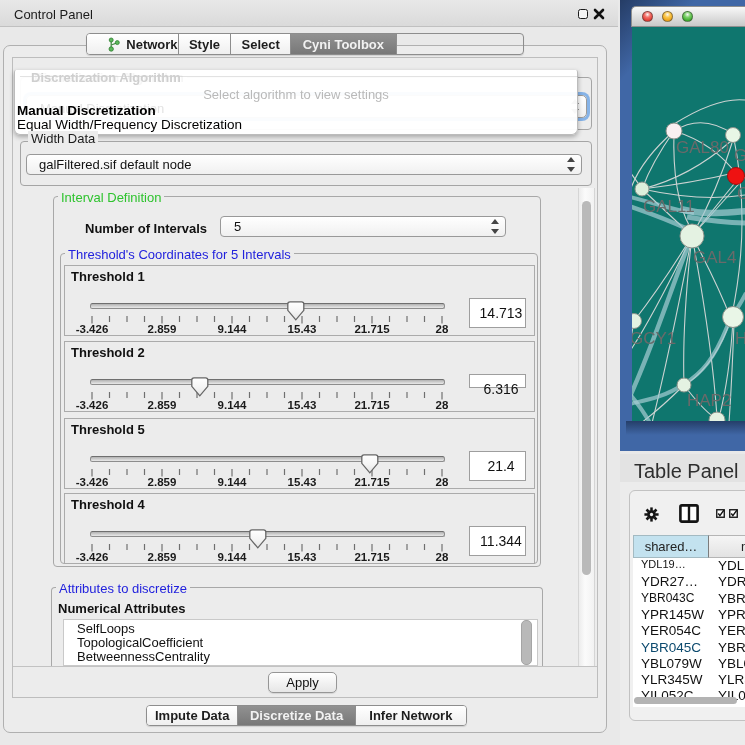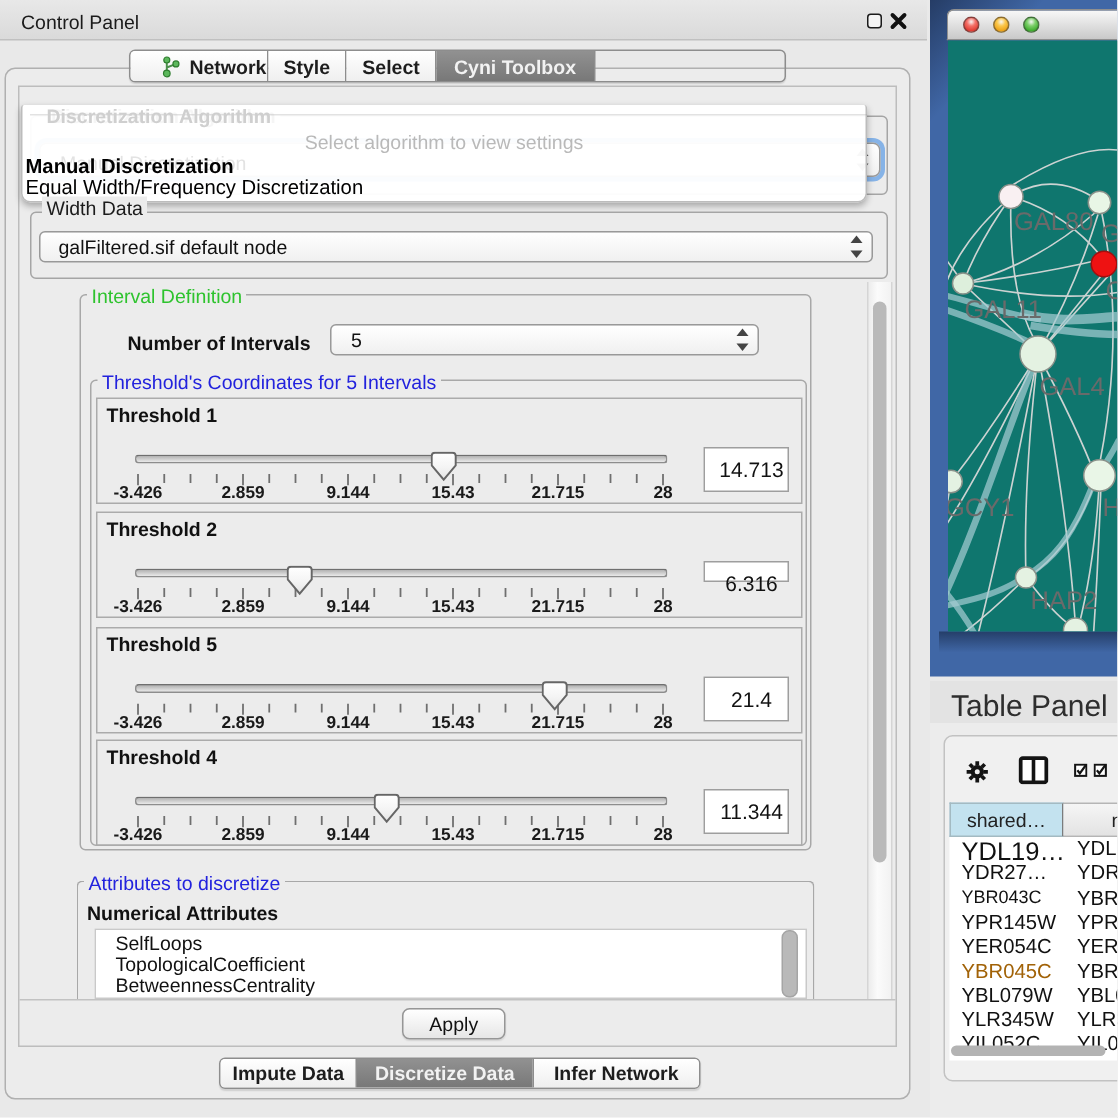--- a/index.html
+++ b/index.html
@@ -336,31 +336,31 @@
       <rect x="1" y="1" width="10" height="10" fill="#fff" stroke="#141414" stroke-width="1.8"></rect>
       <path d="M3,6 L5.2,8.8 L10.5,1.5" stroke="#141414" stroke-width="2" fill="none"></path>
     </svg>
 <svg class="abs" style="left:729px;top:509px;" width="9" height="9" viewBox="0 0 12 12">
       <rect x="1" y="1" width="10" height="10" fill="#fff" stroke="#141414" stroke-width="1.8"></rect>
       <path d="M3,6 L5.2,8.8 L10.5,1.5" stroke="#141414" stroke-width="2" fill="none"></path>
     </svg>
 <div class="abs" style="left:633px;top:535px;width:76px;height:23px;background:#c3e2ef;border:1px solid #a3bac2;border-right:1px solid #7c7c7c;font-size:13px;color:#222;text-align:center;line-height:22px;">shared…</div>
 <div class="abs" style="left:709px;top:535px;width:36px;height:23px;background:linear-gradient(#f5f5f5,#e3e3e3);border-top:1px solid #b5b5b5;border-bottom:1px solid #b5b5b5;font-size:13px;color:#222;line-height:22px;padding-left:32px;">n</div>
 <div class="abs" style="left:633px;top:558px;width:112px;height:149px;background:#fff;overflow:hidden;">
-<div style="position:absolute;left:8px;top:0px;font-size:17px;color:#111;text-align:center;">YDL19…</div>
+<div style="position:absolute;left:8px;top:0px;font-size:11px;color:#111;text-align:center;">YDL19…</div>
 <div style="position:absolute;left:85px;top:0px;font-size:13.5px;color:#111;">YDL1</div>
 <div style="position:absolute;left:8px;top:16px;font-size:13.5px;color:#111;">YDR27…</div>
 <div style="position:absolute;left:85px;top:16px;font-size:13.5px;color:#111;">YDR2</div>
 <div style="position:absolute;left:8px;top:33px;font-size:12px;color:#111;">YBR043C</div>
 <div style="position:absolute;left:85px;top:33px;font-size:13.5px;color:#111;">YBR0</div>
 <div style="position:absolute;left:8px;top:49px;font-size:13.5px;color:#111;">YPR145W</div>
 <div style="position:absolute;left:85px;top:49px;font-size:13.5px;color:#111;">YPR1</div>
 <div style="position:absolute;left:8px;top:65px;font-size:13.5px;color:#111;">YER054C</div>
 <div style="position:absolute;left:85px;top:65px;font-size:13.5px;color:#111;">YER0</div>
-<div style="position:absolute;left:8px;top:82px;font-size:13.5px;color:#a16207;">YBR045C</div>
+<div style="position:absolute;left:8px;top:82px;font-size:13.5px;color:#0c4a6e;">YBR045C</div>
 <div style="position:absolute;left:85px;top:82px;font-size:13.5px;color:#111;">YBR0</div>
 <div style="position:absolute;left:8px;top:98px;font-size:13.5px;color:#111;">YBL079W</div>
 <div style="position:absolute;left:85px;top:98px;font-size:13.5px;color:#111;">YBL0</div>
 <div style="position:absolute;left:8px;top:114px;font-size:13.5px;color:#111;">YLR345W</div>
 <div style="position:absolute;left:85px;top:114px;font-size:13.5px;color:#111;">YLR3</div>
 <div style="position:absolute;left:8px;top:130px;font-size:13.5px;color:#111;">YIL052C</div>
 <div style="position:absolute;left:85px;top:130px;font-size:13.5px;color:#111;">YIL0</div>
 </div>
 <div class="abs" style="left:634px;top:697px;width:103px;height:7px;background:#b3b3b3;border-radius:3.5px;"></div>
   </div>

